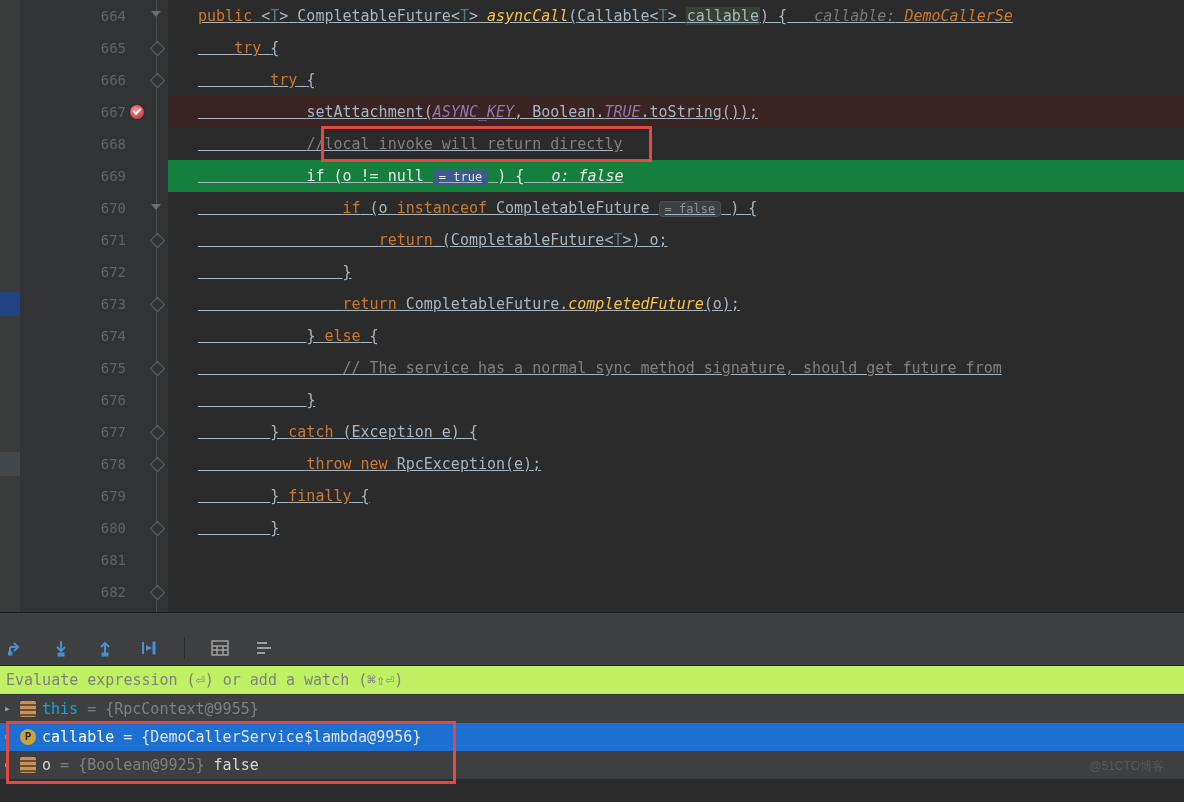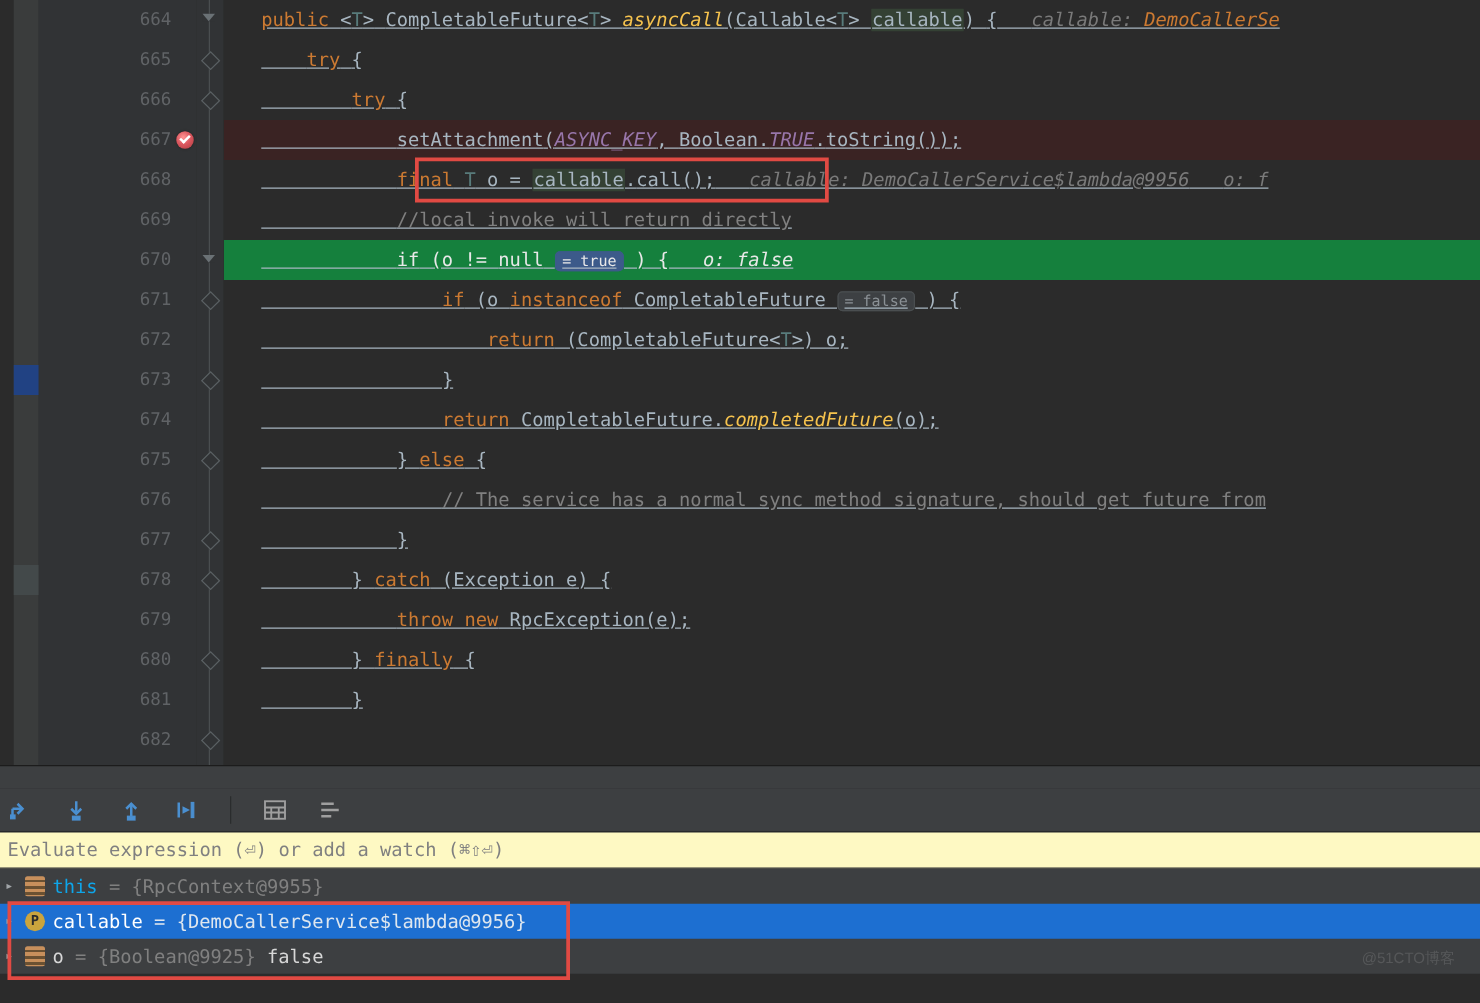--- a/index.html
+++ b/index.html
@@ -11,21 +11,20 @@
     font-family: "Menlo", "Consolas", monospace;
     font-size: 15px;
     color: #a8b6c1;
     overflow: hidden;
   }
 
   .editor-area {
     display: flex;
     height: 612px;
     background: #2b2b2b;
-    padding-left: 11px;
   }
 
   .left-stripe {
     width: 20px;
     background: #3a3c3c;
     position: relative;
   }
   .left-stripe .mark {
     position: absolute;
     left: 0; right: 0;
@@ -179,21 +178,21 @@
   .toolbar .tbicon.gray { color:#9f9f9f; }
   .toolbar .sep {
     width:1px; height:22px;
     background:#2a2c2d;
   }
 
   .evaluate-bar {
     height: 28px;
     line-height: 28px;
     padding-left: 6px;
-    background: #fef9c3;
+    background: #bef264;
     color: #808080;
     font-size: 15px;
     font-family: "Menlo","Consolas",monospace;
     border-bottom:1px solid #2c2e30;
   }
 
   .vars {
     background: #3d3f41;
     position: relative;
     height: 84px;
@@ -288,21 +287,20 @@
 
   <div class="code">
     <div class="line"><span class="kw">public</span> <span class="paren">&lt;</span><span class="typeparam">T</span><span class="paren">&gt;</span> <span class="ident">CompletableFuture</span>&lt;<span class="typeparam">T</span>&gt; <span class="mname">asyncCall</span>(<span class="ident">Callable</span>&lt;<span class="typeparam">T</span>&gt; <span class="param-hl">callable</span>) <span class="paren">{</span>   <span class="inline-hint">callable:</span><span class="inline-orange"> DemoCallerSe</span></div>
 
     <div class="line">    <span class="kw">try</span> <span class="paren">{</span></div>
 
     <div class="line">        <span class="kw">try</span> <span class="paren">{</span></div>
 
     <div class="line bp">            <span class="ident">setAttachment</span>(<span class="field">ASYNC_KEY</span><span>, </span><span class="ident">Boolean</span><span>.</span><span class="field">TRUE</span><span>.</span><span class="ident">toString</span><span>());</span></div>
 
-    <div class="line">            <span class="kw">final</span> <span class="typeparam">T</span><span> o = </span><span class="param-hl">callable</span><span>.</span><span class="ident">call</span><span>();</span>   <span class="inline-hint">callable: DemoCallerService$lambda@9956</span>   <span class="inline-hint">o: f</span></div>
 
     <div class="line">            <span class="cmt">//local invoke will return directly</span></div>
 
     <div class="line sel">            <span class="kw">if</span><span> (o != </span><span class="kw">null</span> <span class="inlay">= true</span><span> ) {</span>   <span class="inline-hint" style="color:#c5d3df">o: false</span></div>
 
     <div class="line">                <span class="kw">if</span><span> (o </span><span class="kw">instanceof</span><span> CompletableFuture </span><span class="inlay">= false</span><span> ) {</span></div>
 
     <div class="line">                    <span class="kw">return</span><span> (CompletableFuture&lt;</span><span class="typeparam">T</span><span>&gt;) o;</span></div>
 
     <div class="line">                <span>}</span></div>

